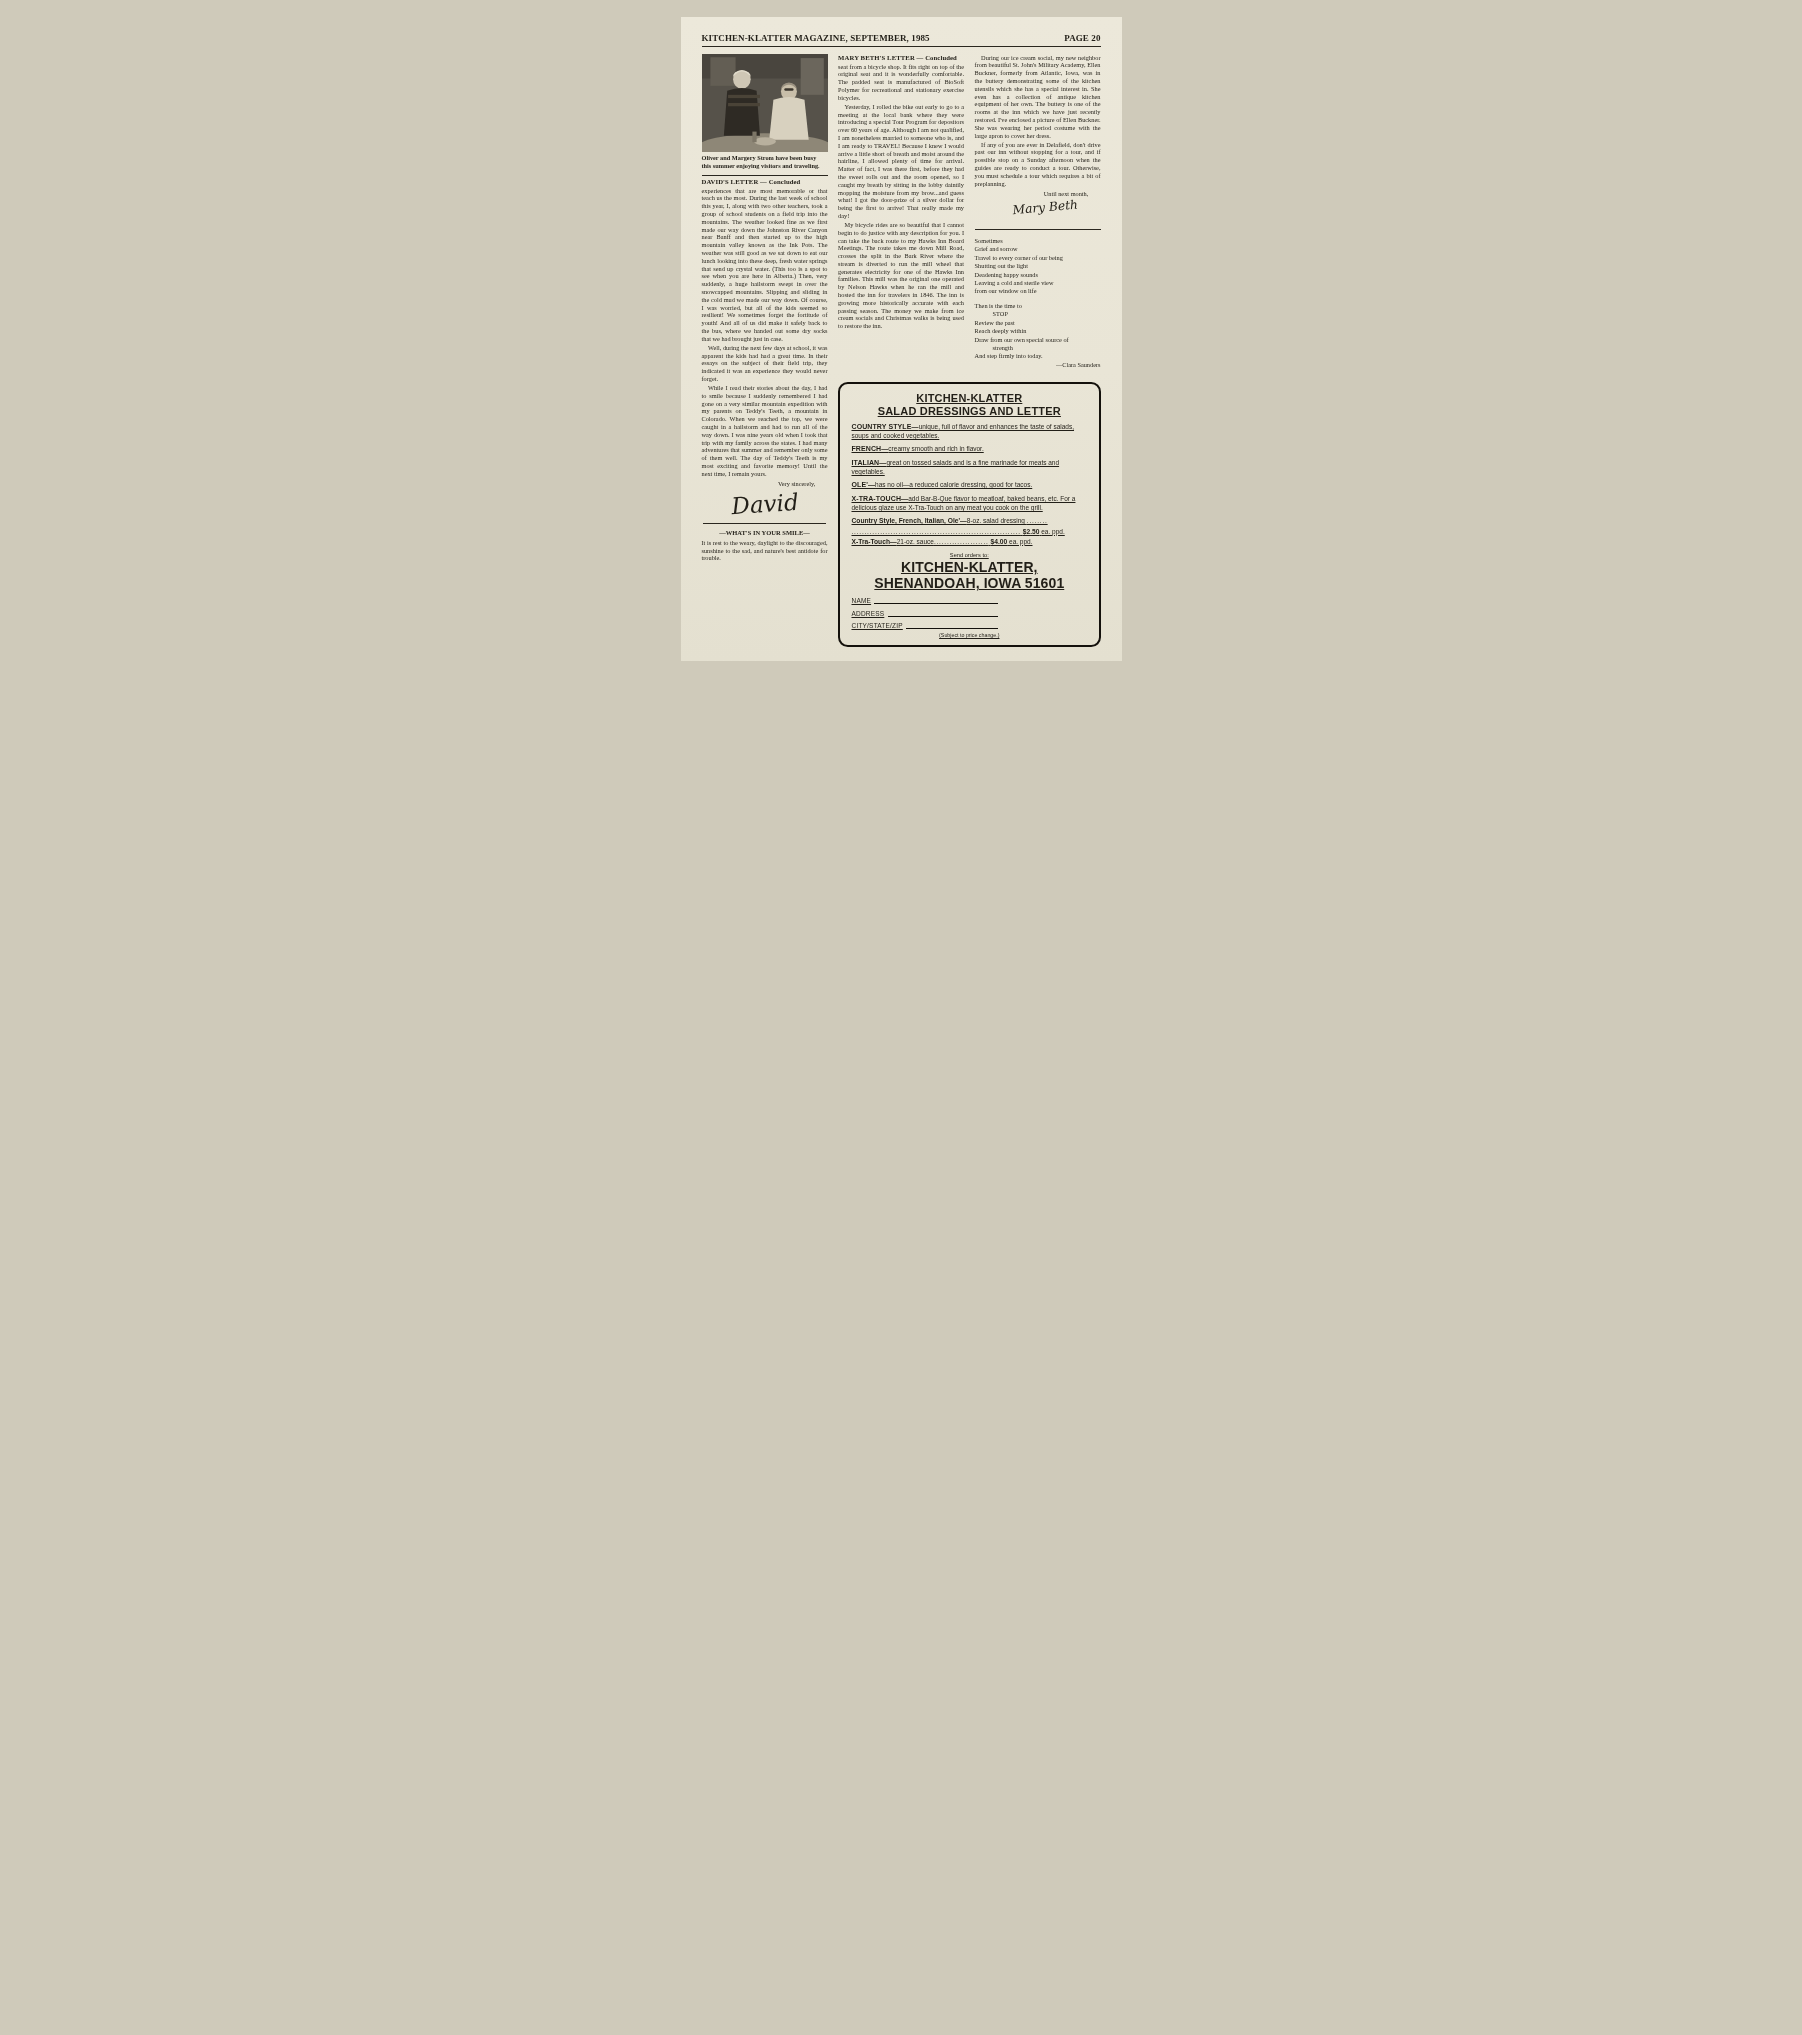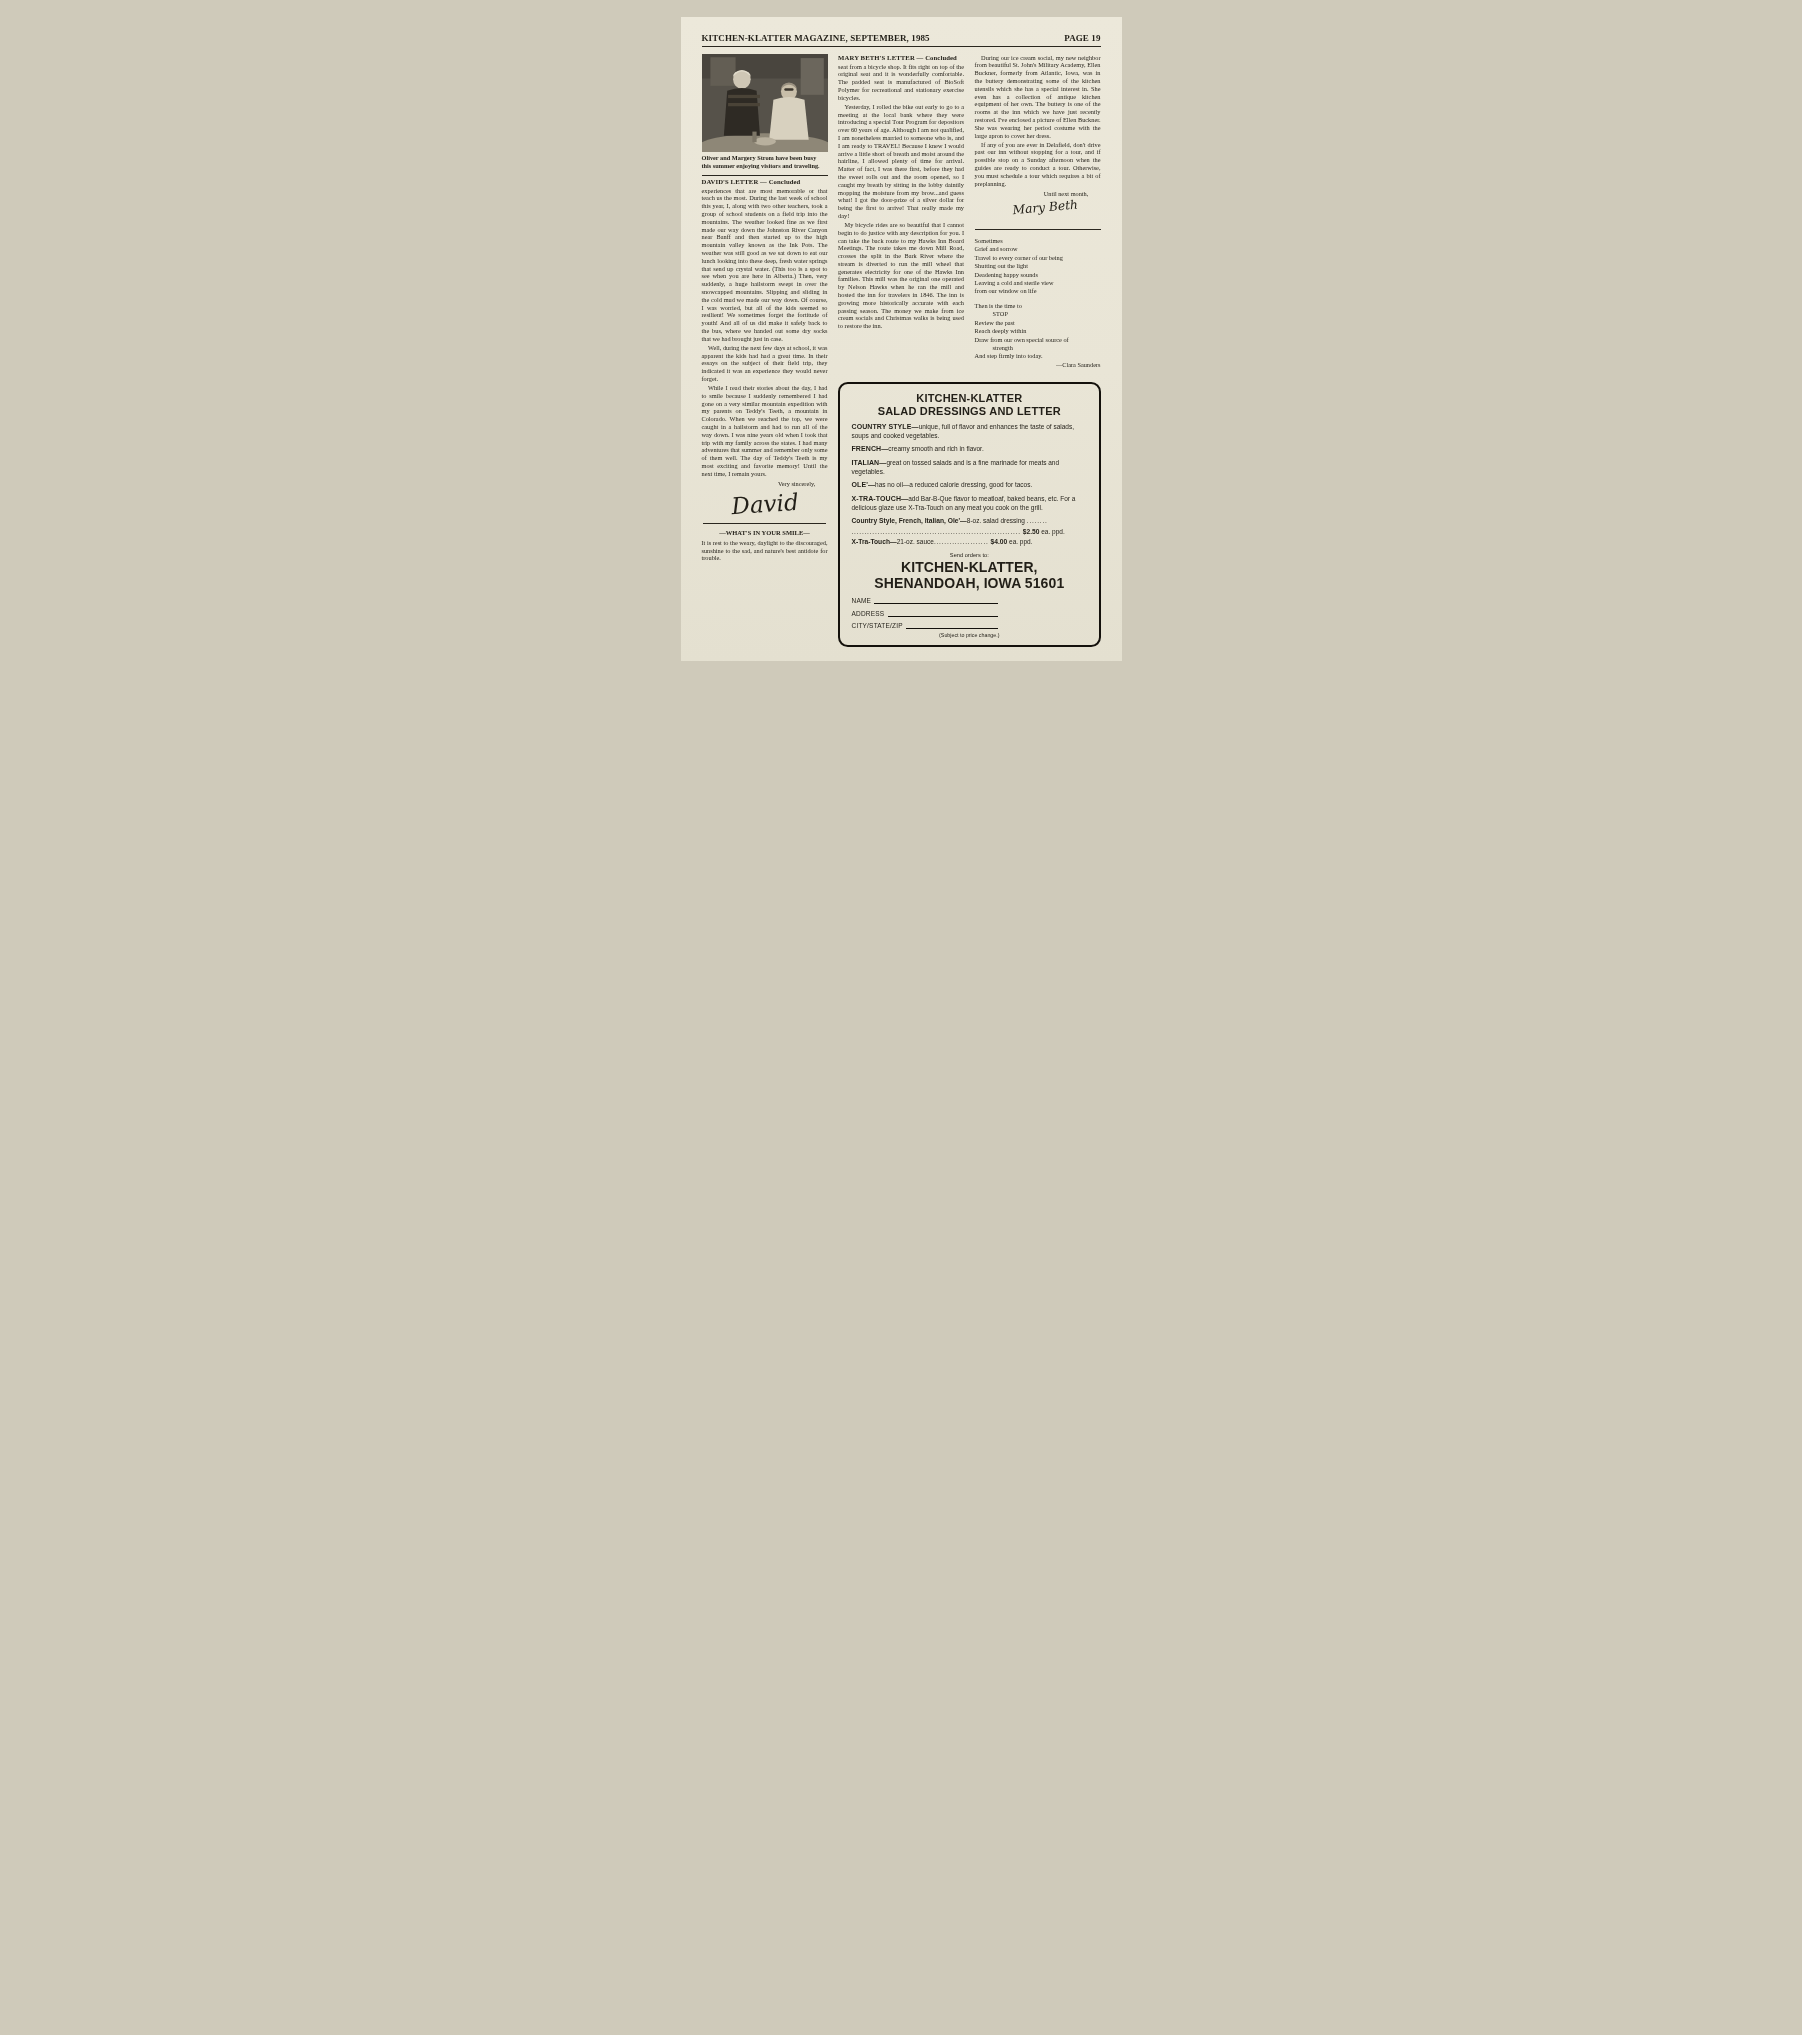--- a/index.html
+++ b/index.html
@@ -43,21 +43,21 @@
     text-align:right; padding-right:23px; margin:4.1px 0 2.4px; font-family:"DejaVu Serif", serif;
   }
   .poem { font-size:6.3px; line-height:1.33; margin-top:14px; border-top:0.6px solid #2a271f; padding-top:7.3px; }
   .poem-line { min-height:1.2em; }
   .poem-indent { padding-left:18px; }
   .stanza-gap { height:6.5px; }
   .poem-author { text-align:right; margin-top:0.8px; }
 
   .ad {
     margin-top:12.2px; border:2.4px solid #14110c; border-radius:9.8px;
-    padding:8.1px 11.4px 7.3px; font-family:"Liberation Sans", sans-serif;
+    padding:8.1px 11.4px 7.3px; font-family:"Liberation Sans", sans-serif;text-decoration:underline;
   }
   .ad-title { text-align:center; font-weight:bold; font-size:11px; line-height:1.15; letter-spacing:0.2px; }
   .ad-items { margin-top:5.7px; }
   .ad-item { font-size:6.5px; line-height:1.28; margin:0 0 4.9px; }
   .ad-item b { font-size:7px; letter-spacing:0.1px; }
   .ad-price { font-size:6.5px; margin:1.6px 0 0.8px; line-height:1.3; }
   .ad-price b { font-size:6.7px; }
   .dots { letter-spacing:0.8px; }
   .ad-send { text-align:center; font-size:5.7px; margin-top:5.7px; }
   .ad-address { text-align:center; font-weight:bold; font-size:14px; letter-spacing:0.1px; margin:1.2px 0 2.4px; }
@@ -66,21 +66,21 @@
   .form-line { flex:1; border-bottom:0.8px solid #14110c; margin-left:3.3px; height:1.05em; }
   .ad-note { text-align:center; font-size:5.3px; margin-top:2.4px; }
 </style>
 </head>
 <body>
 
 <div class="page">
 
   <div class="page-header">
     <span>KITCHEN-KLATTER MAGAZINE, SEPTEMBER, 1985</span>
-    <span>PAGE 19</span>
+    <span>PAGE 20</span>
   </div>
 
   <div class="columns">
 
     <div class="col-left">
       <figure>
         <svg class="photo" viewBox="0 0 300 240" preserveAspectRatio="none">
           <rect x="0" y="0" width="300" height="240" fill="#56524a"></rect>
           <rect x="0" y="0" width="300" height="60" fill="#49453e"></rect>
           <rect x="235" y="10" width="55" height="90" fill="#6b665c"></rect>

